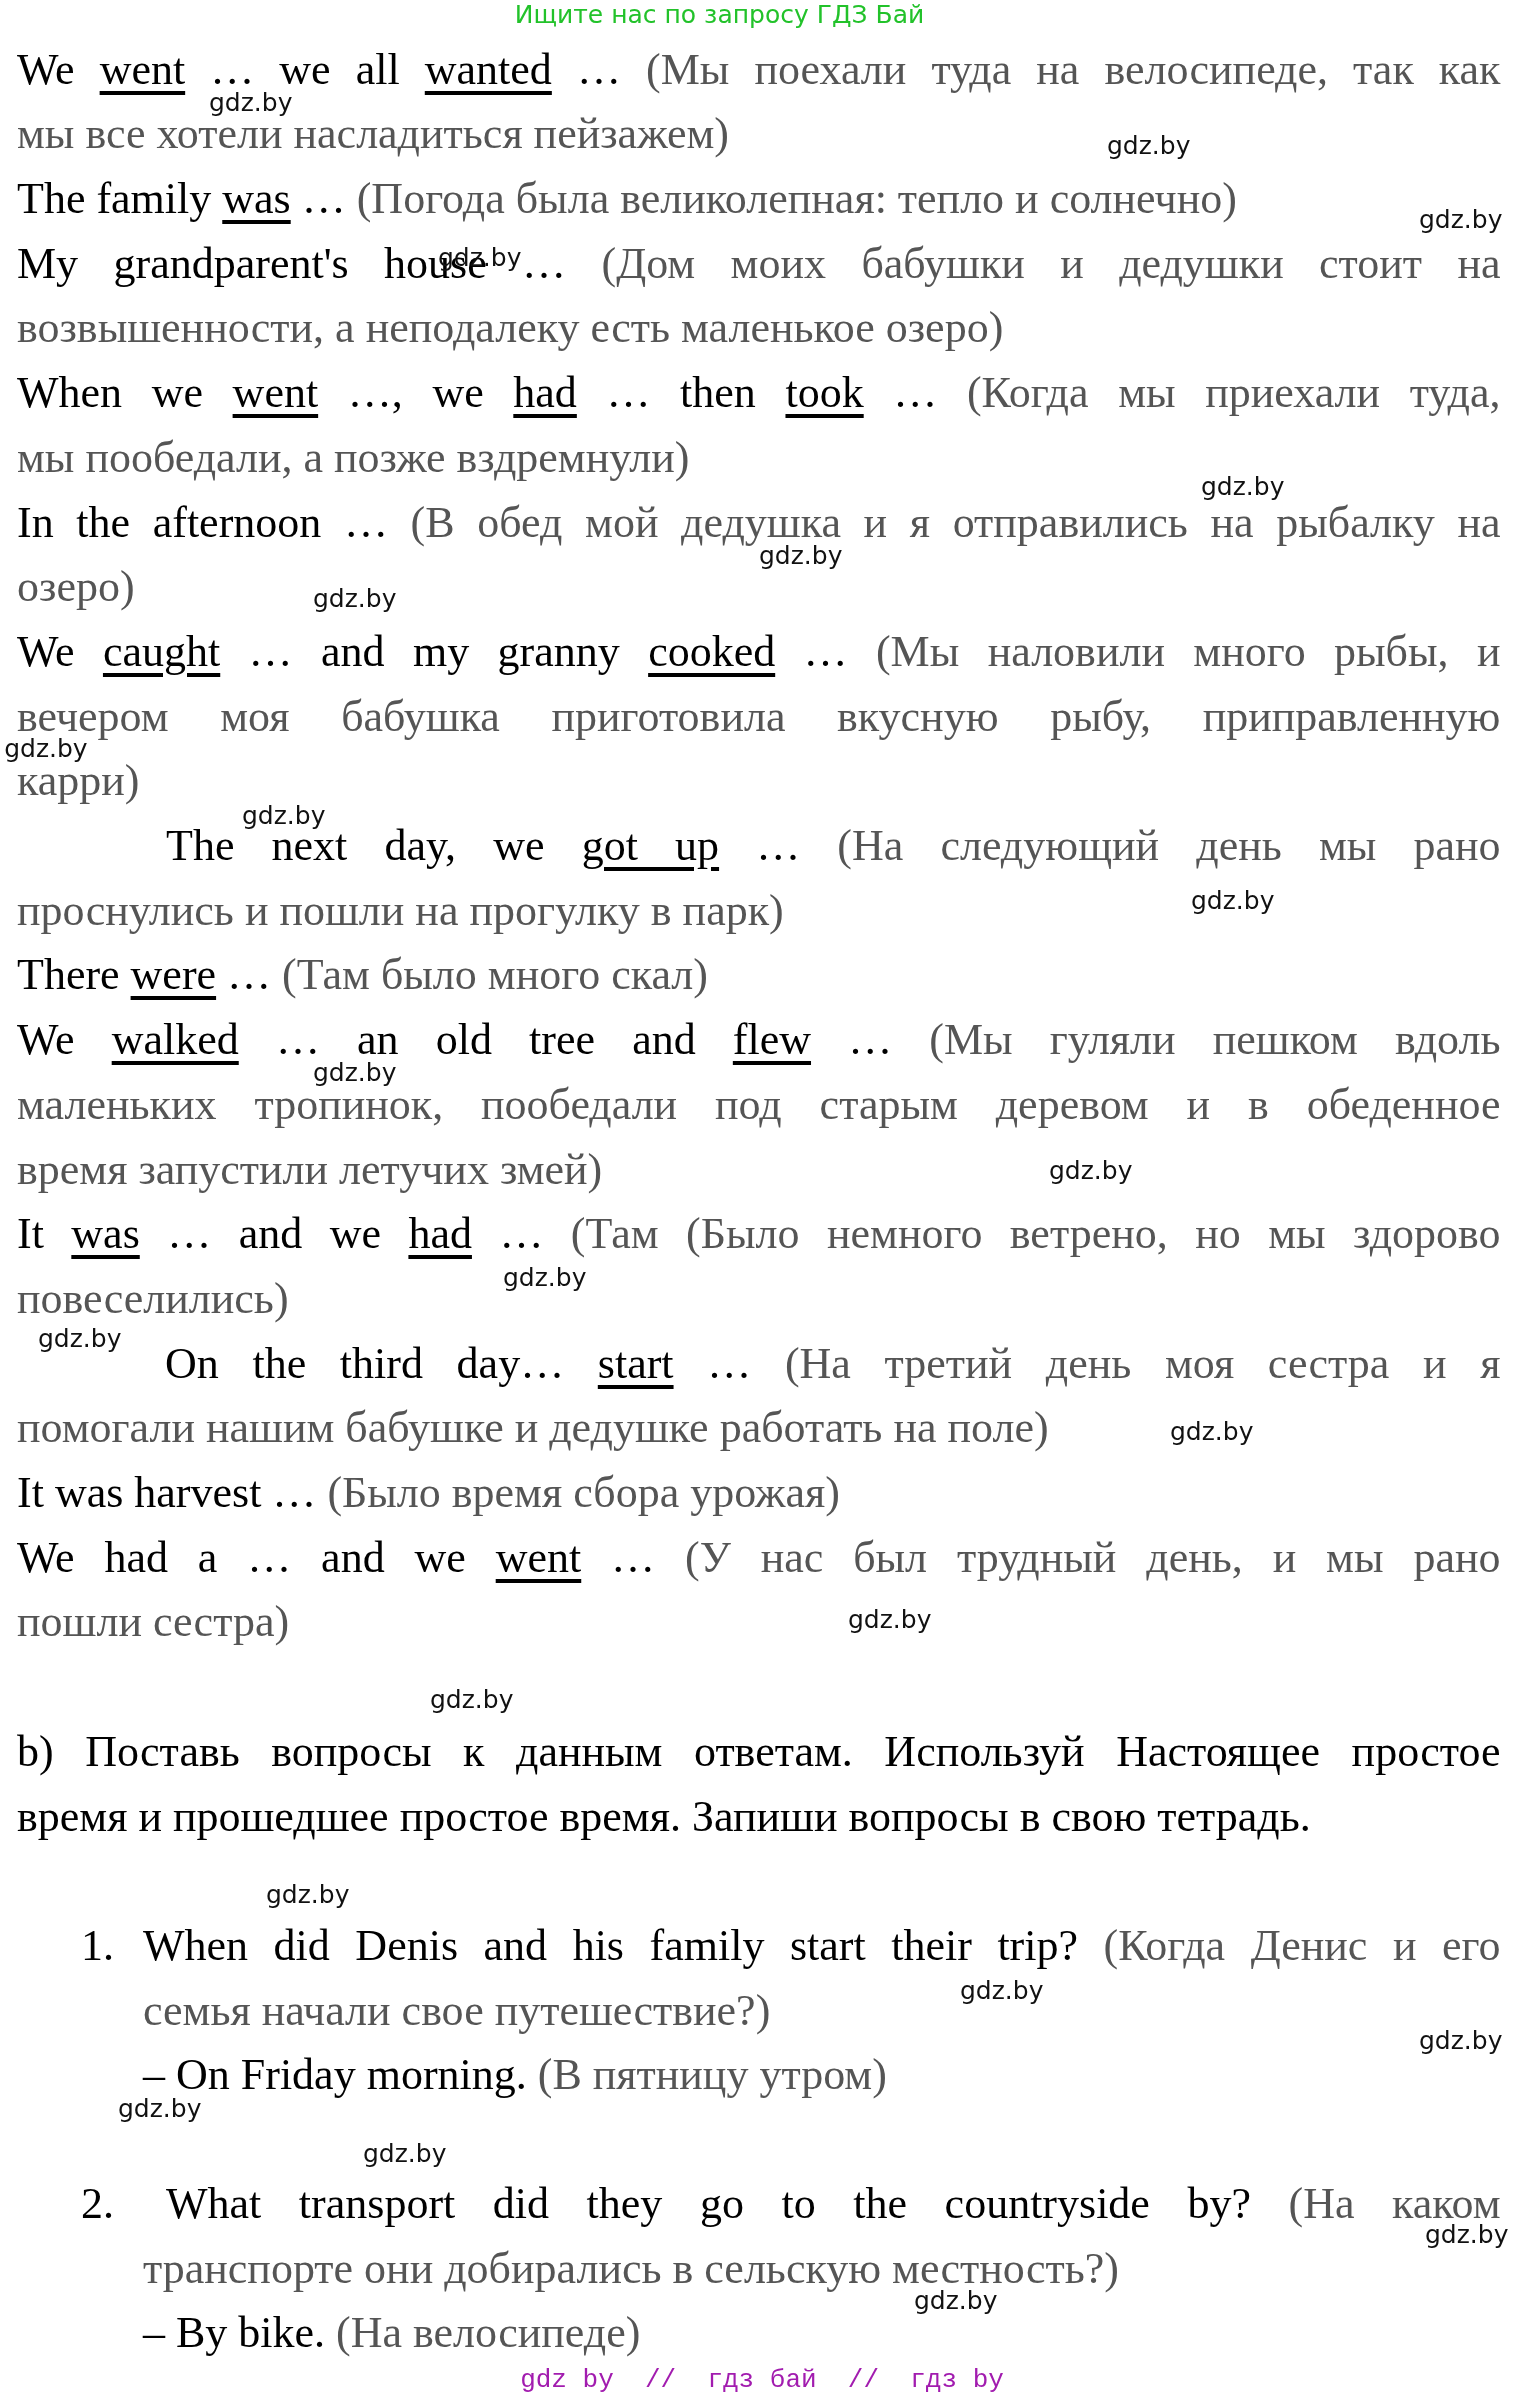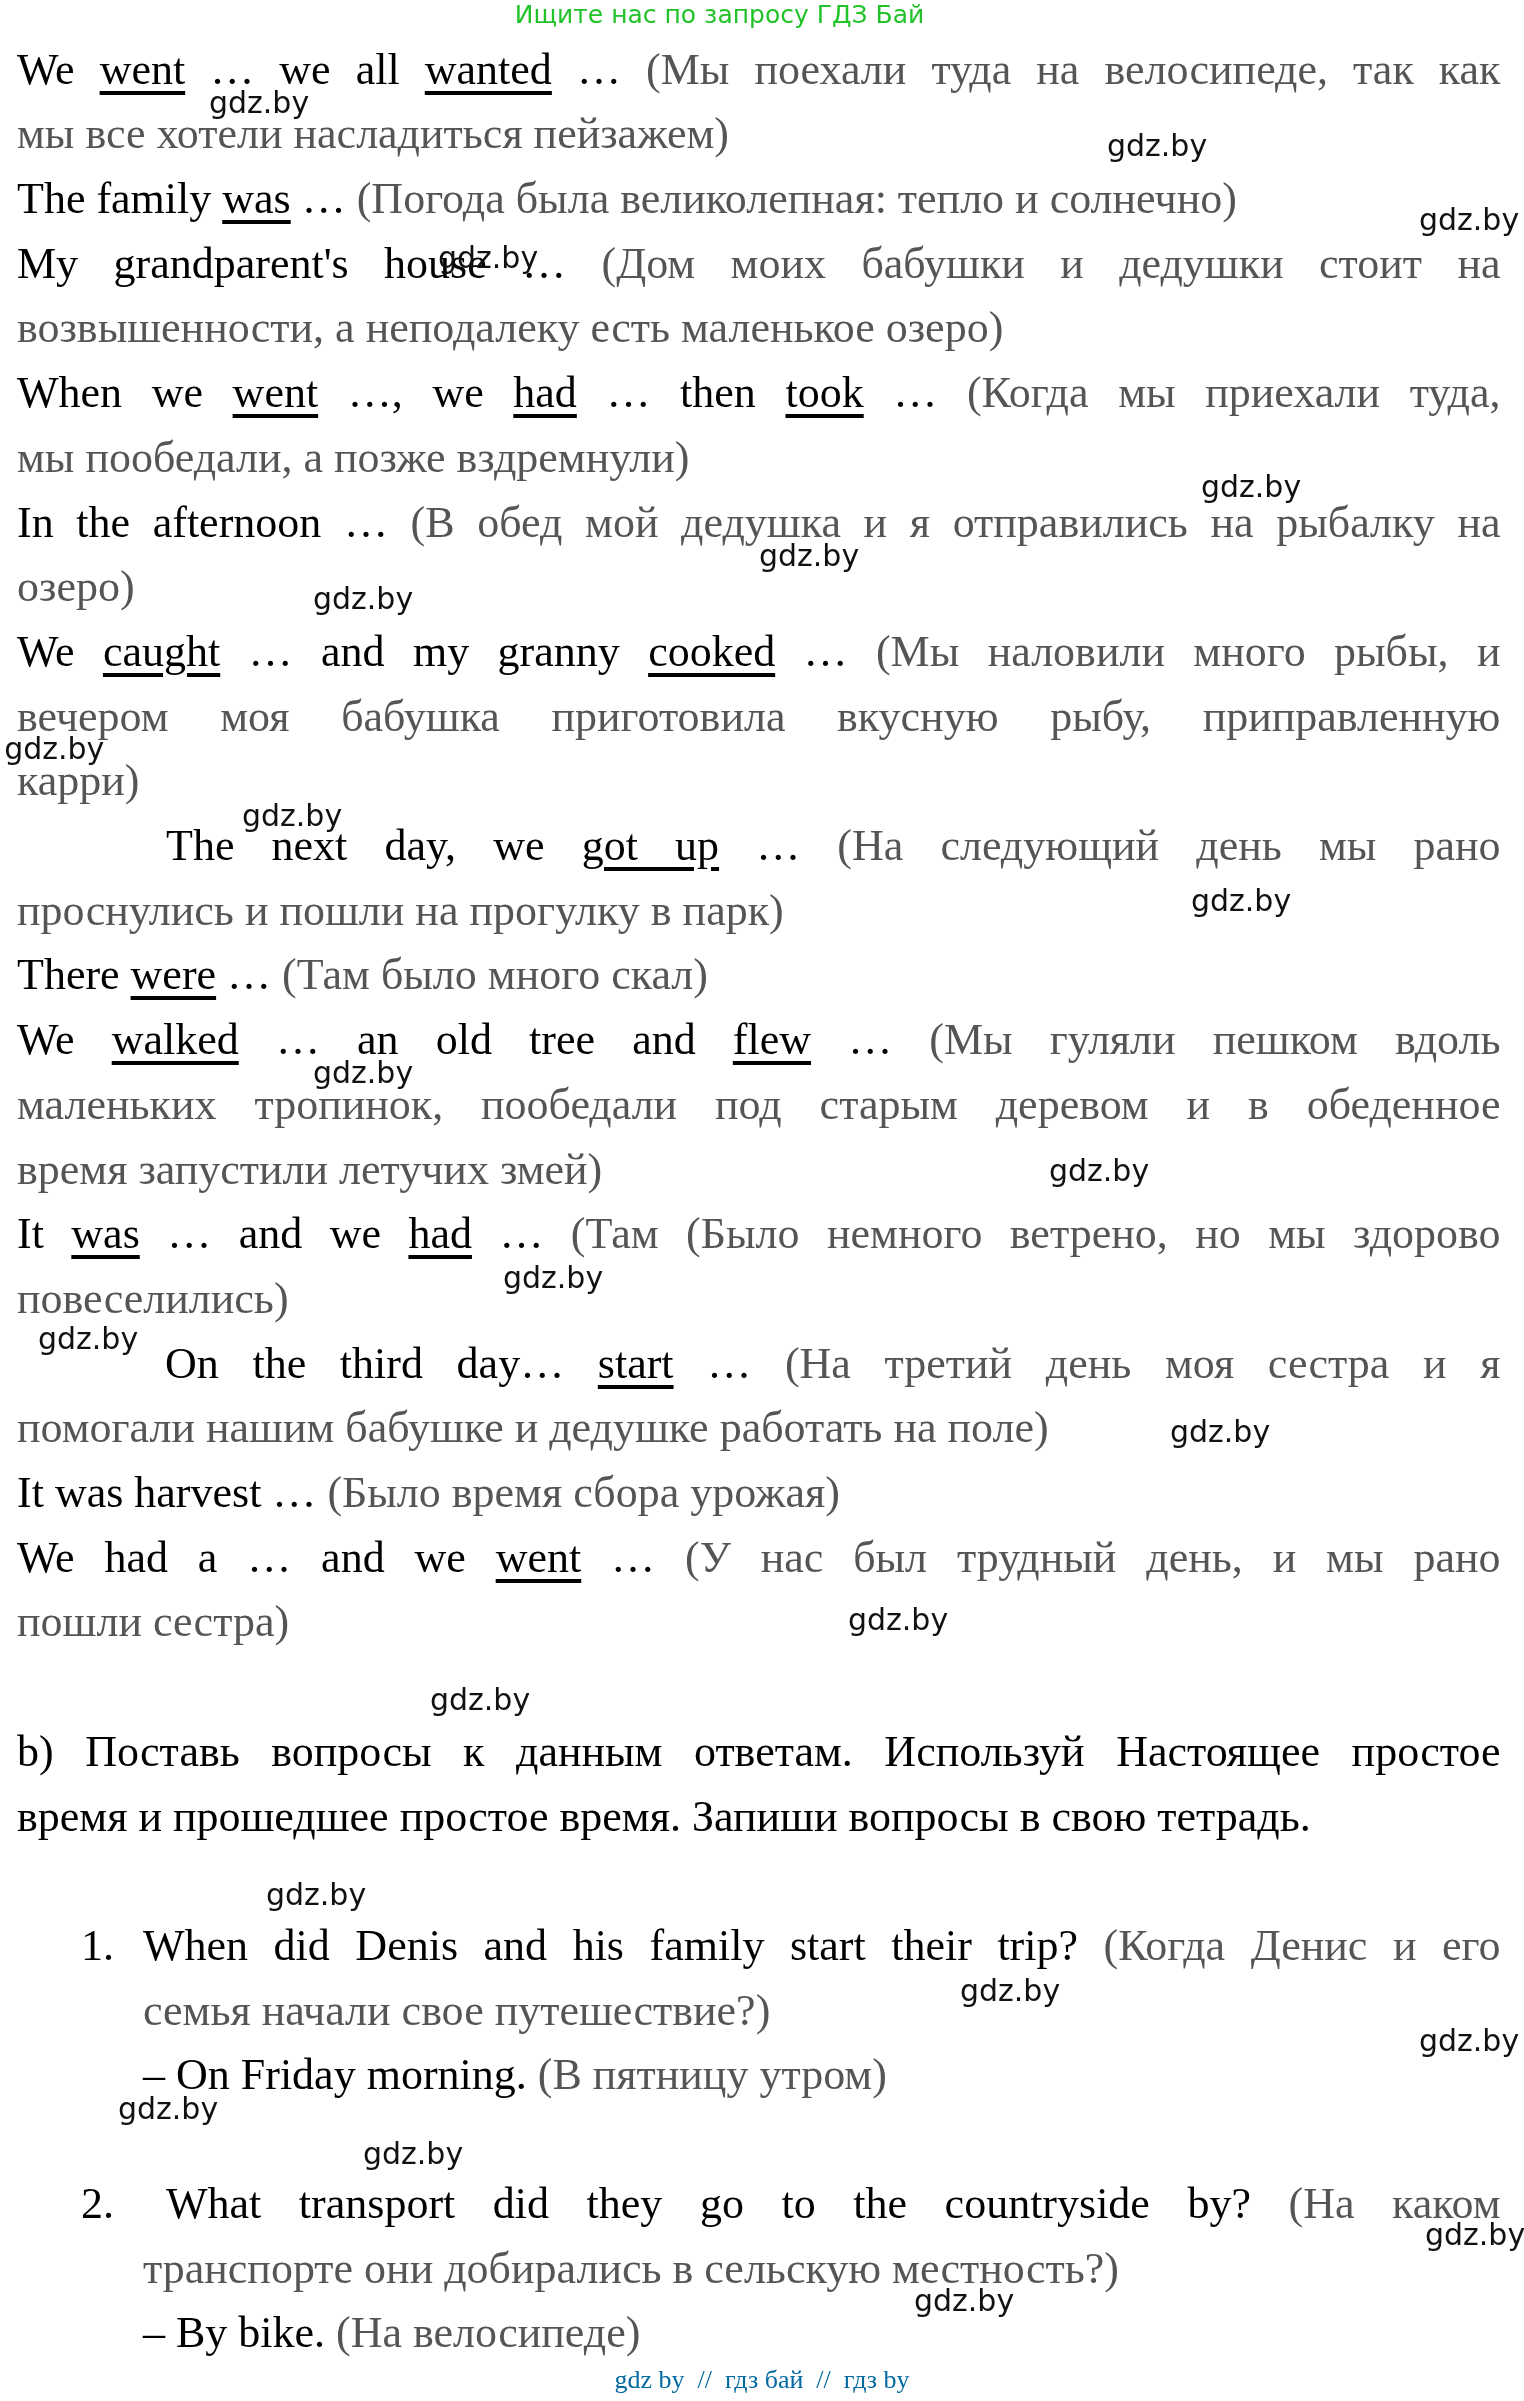--- a/index.html
+++ b/index.html
@@ -4,33 +4,33 @@
 <style>
   html, body { margin: 0; padding: 0; background: #ffffff; }
   body { width: 1524px; height: 2401px; position: relative; overflow: hidden; }
   .header {
     position: absolute; top: 0; left: 0; width: 1439px; height: 34px;
     text-align: center; font-family: "DejaVu Sans", sans-serif; font-size: 25px;
     line-height: 30px; color: #22c22a;
   }
   .footer {
     position: absolute; top: 2363px; left: 0; width: 1524px; height: 34px;
-    text-align: center; font-family: Liberation Serif, serif; font-size: 26px;
-    line-height: 34px; color: #0369a1; white-space: pre;
+    text-align: center; font-family: Liberation Mono, monospace; font-size: 26px;
+    line-height: 34px; color: #a21caf; white-space: pre;
   }
   .line {
     position: absolute; left: 17px; right: 23.5px;
     font-family: "Liberation Serif", serif; font-size: 44px; line-height: 52px;
     color: #000; white-space: nowrap;
   }
   .line.justify { text-align: justify; text-align-last: justify; white-space: normal; }
   .ru { color: #555555; }
   .b { font-weight: normal; text-decoration: underline; text-decoration-thickness: 4.2px; text-underline-offset: 6.7px; }
   .wm {
-    position: absolute; font-family: "DejaVu Sans", sans-serif; font-size: 30px;
+    position: absolute; font-family: "DejaVu Sans", sans-serif; font-size: 25px;
     line-height: 25px; color: #111; white-space: nowrap;
   }
   .num { position: absolute; left: 81px; font-family: "Liberation Serif", serif; font-size: 44px; line-height: 52px; color:#000; }
 </style>
 </head>
 <body>
 
 <div class="header">Ищите нас по запросу ГДЗ Бай</div>
 
 <div class="line justify" style="top:44px"><span>We </span><span class="b">went</span><span> … we all </span><span class="b">wanted</span><span> … </span><span class="ru">(Мы поехали туда на велосипеде, так как</span></div>

